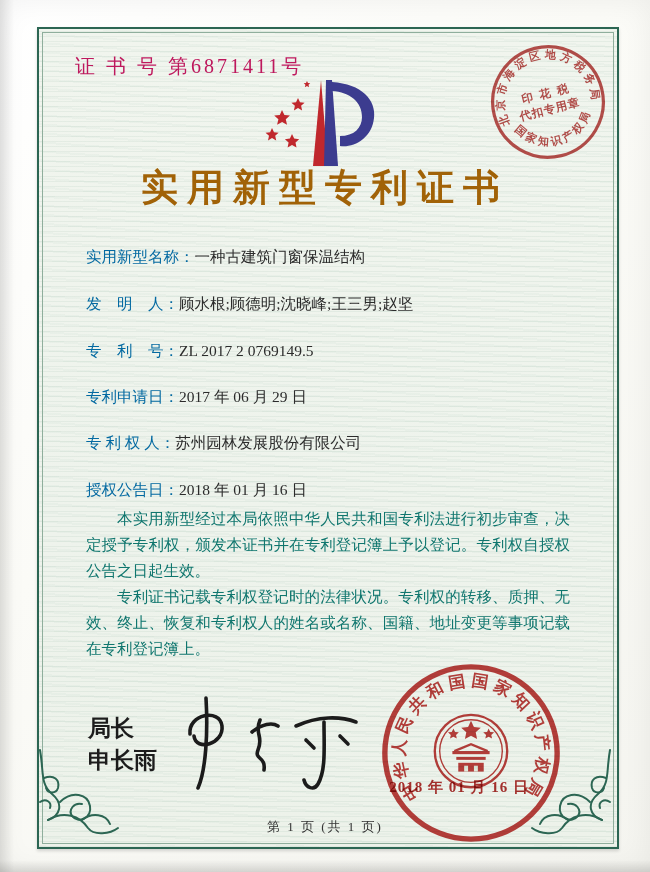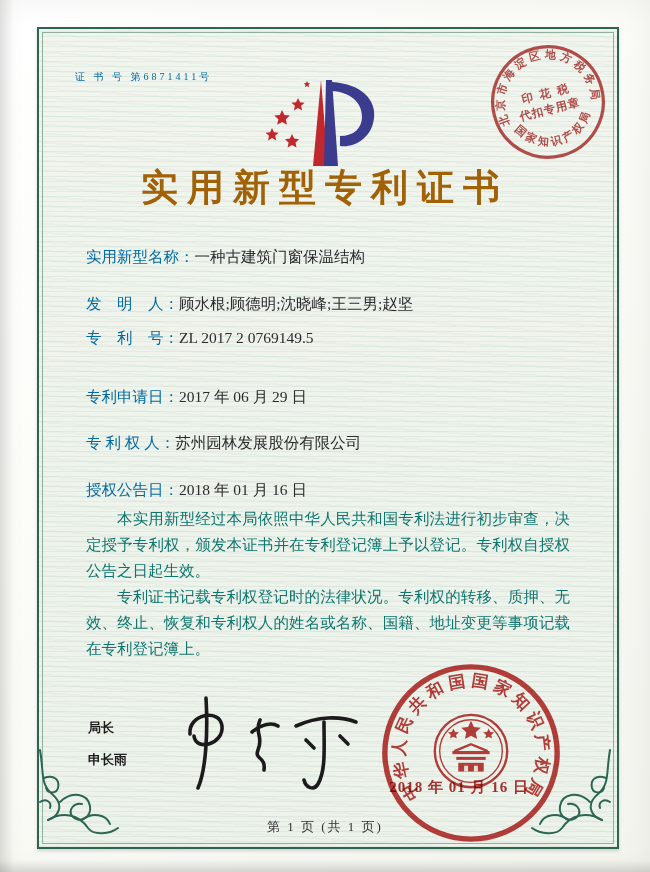--- a/index.html
+++ b/index.html
@@ -20,48 +20,48 @@
     box-shadow:0 2px 3px rgba(0,0,0,0.15);
     background:
       repeating-linear-gradient(0deg, rgba(110,160,135,0.10) 0px, rgba(110,160,135,0.10) 1px, transparent 1px, transparent 5px),
       repeating-linear-gradient(4deg, rgba(120,170,150,0.06) 0px, rgba(120,170,150,0.06) 2px, transparent 2px, transparent 9px),
       linear-gradient(180deg,#f1f5ee 0%,#eef3ec 60%,#edf2ea 100%);
   }
   .frame-inner{
     position:absolute;inset:3px;border:1px solid #8fae9c;pointer-events:none;
   }
   .cert-number{
-    position:absolute;left:75px;top:70px;
-    font-size:10px;letter-spacing:3px;color:#0369a1;
+    position:absolute;left:75px;top:53px;
+    font-size:20px;letter-spacing:3px;color:#be185d;
   }
   .logo{position:absolute;left:258px;top:76px;}
   .title{
     position:absolute;left:0;top:163px;width:100%;
     text-align:center;font-size:37px;font-weight:bold;letter-spacing:9px;
     color:#a16207;font-family:"Liberation Serif", serif;
   }
   .fields{position:absolute;left:86px;top:247px;width:480px;font-size:15.5px;}
   .field-row{position:absolute;left:0;white-space:nowrap;}
   .field-row .lab{color:#0369a1;}
   .field-row .val{color:#2b2b2b;}
   .row-0{top:0px;}
   .row-1{top:47px;}
-  .row-2{top:81px;}
+  .row-2{top:94px;}
   .row-3{top:140px;}
   .row-4{top:186px;}
   .row-5{top:233px;}
   .paragraphs{
     position:absolute;left:86px;top:506px;width:484px;
     font-size:15.5px;line-height:26px;text-align:justify;color:#0f766e;
   }
   .paragraphs p{margin:0;text-indent:2em;}
   .officer{
     position:absolute;left:88px;top:712px;
     font-family:"Liberation Sans", sans-serif;
-    font-size:13px;font-weight:600;color:#1c1c1c;line-height:32px;
+    font-size:23px;font-weight:600;color:#1c1c1c;line-height:32px;
   }
   .signature{position:absolute;left:168px;top:692px;}
   .seal-office{
     position:absolute;left:378px;top:660px;width:186px;height:186px;
     mix-blend-mode:multiply;
   }
   .seal-date{
     position:absolute;left:374px;top:778px;width:170px;
     color:#b23230;font-size:15px;font-weight:bold;text-align:center;
     letter-spacing:1px;mix-blend-mode:multiply;

